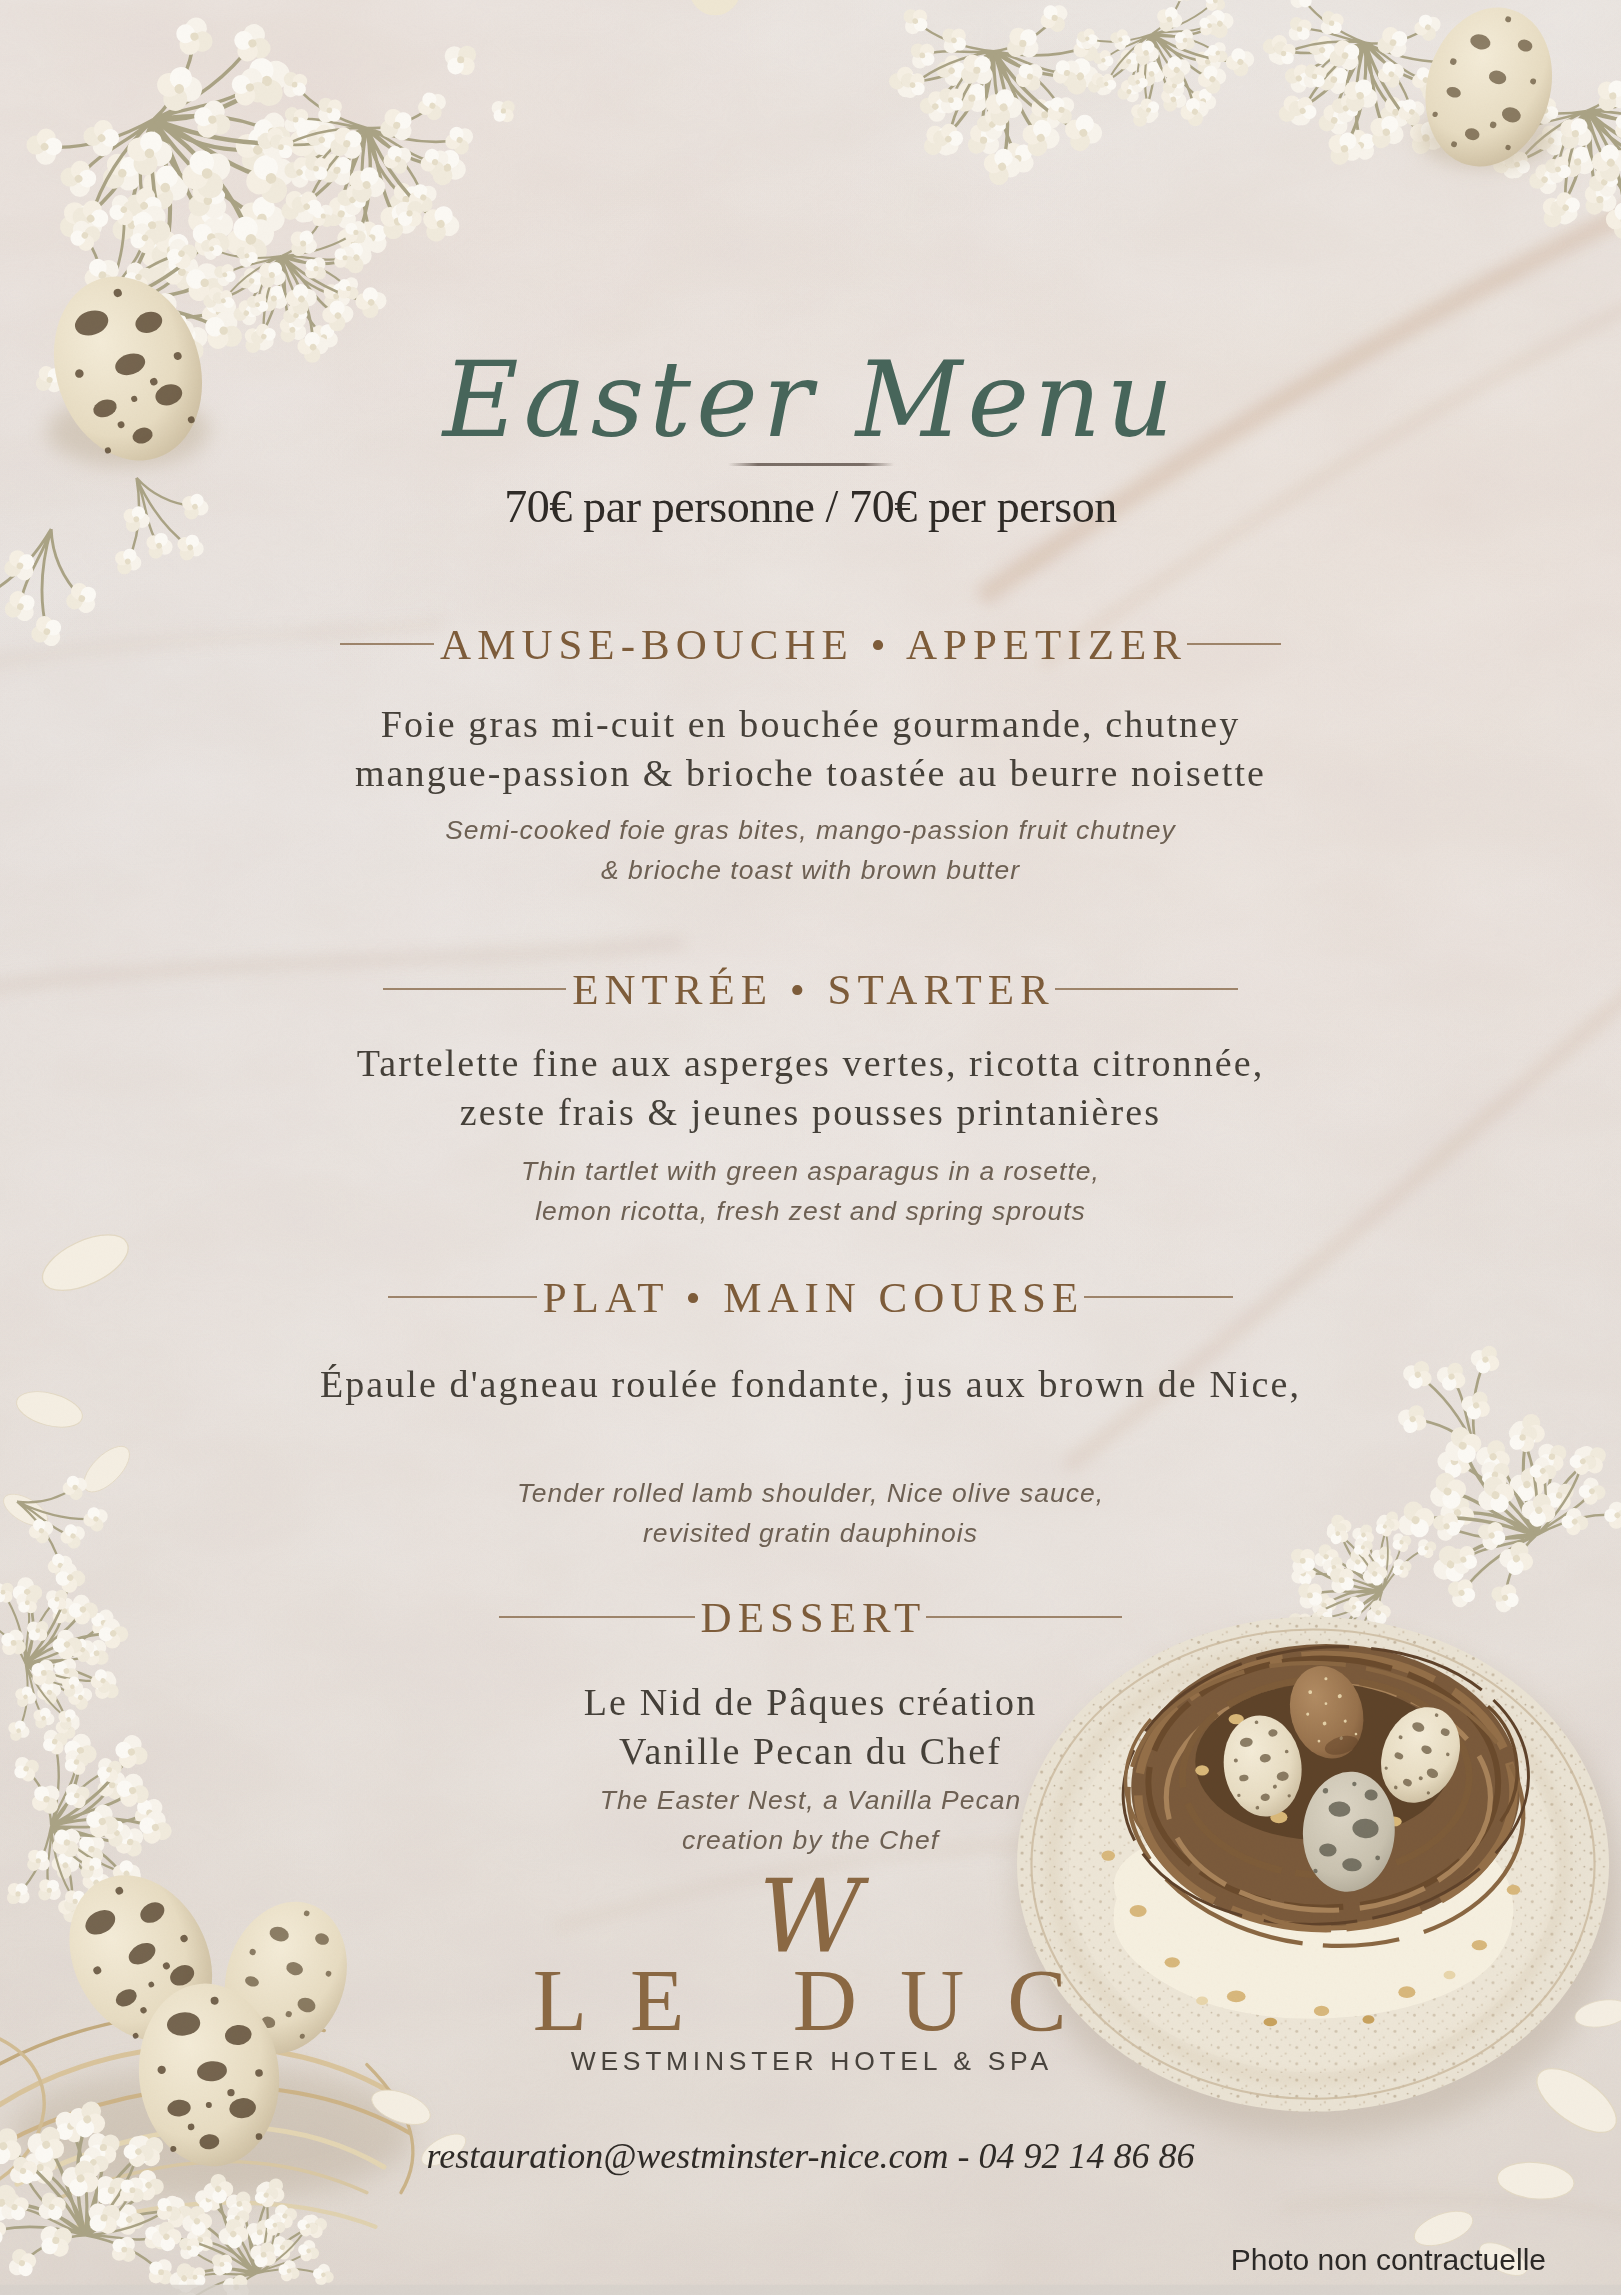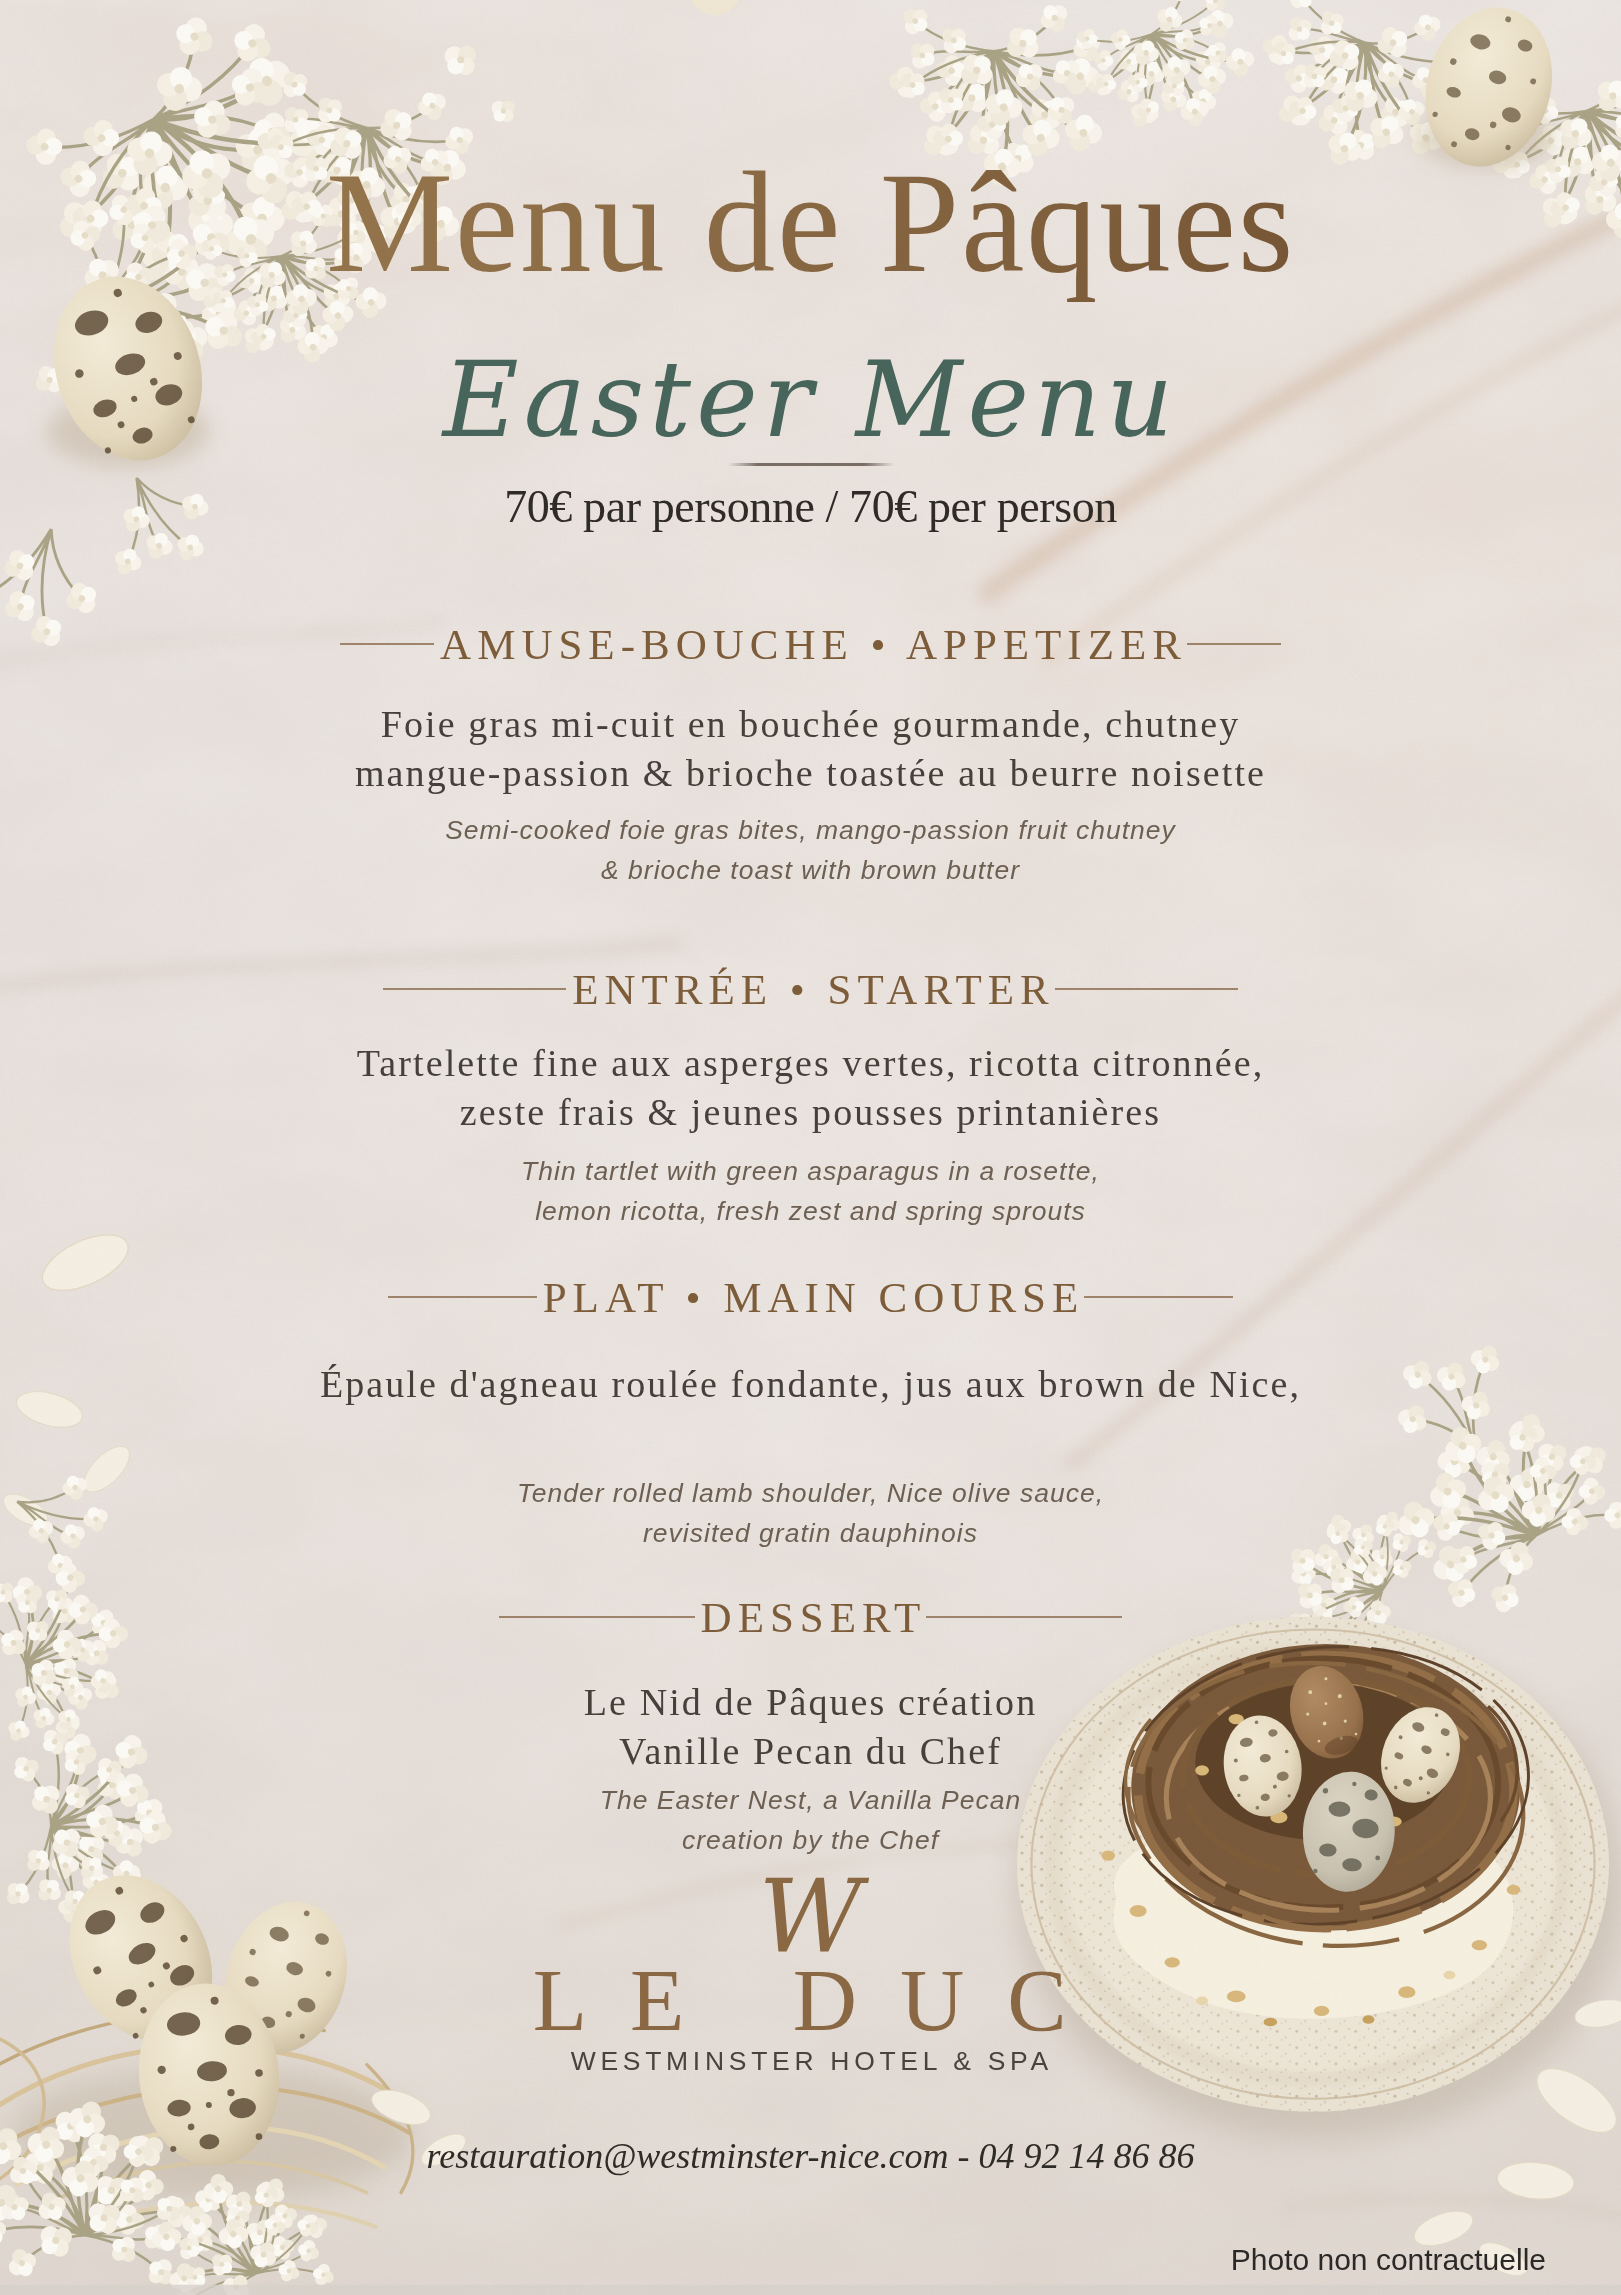--- a/index.html
+++ b/index.html
@@ -336,21 +336,20 @@
       <use href="#petal" transform="translate(1848,2462) rotate(35) scale(1.5)"></use>
       <use href="#petal" transform="translate(1800,2556) rotate(5) scale(1.25)"></use>
       <use href="#petal" transform="translate(1692,2612) rotate(-20) scale(1.0)"></use>
       <use href="#petal" transform="translate(1762,2648) rotate(28) scale(0.85)"></use>
     </g>
 
     <rect y="2678" width="1900" height="12" fill="#d7d2cc" opacity="0.8"></rect>
     <rect width="1900" height="2690" filter="url(#fGrain)" opacity="0.16" style="mix-blend-mode:multiply"></rect>
   </svg>
 
-  <div class="txt title">Menu de Pâques</div>
   <div class="txt script">Easter Menu</div>
   <div class="divider"></div>
   <div class="txt price">70€ par personne / 70€ per person</div>
 
   <div class="sec-head" style="top:620px;--rw:94px">
     <span class="rule"></span>
     <span class="sec-title">AMUSE-BOUCHE • APPETIZER</span>
     <span class="rule"></span>
   </div>
   <div class="txt dish" style="top:700px">

